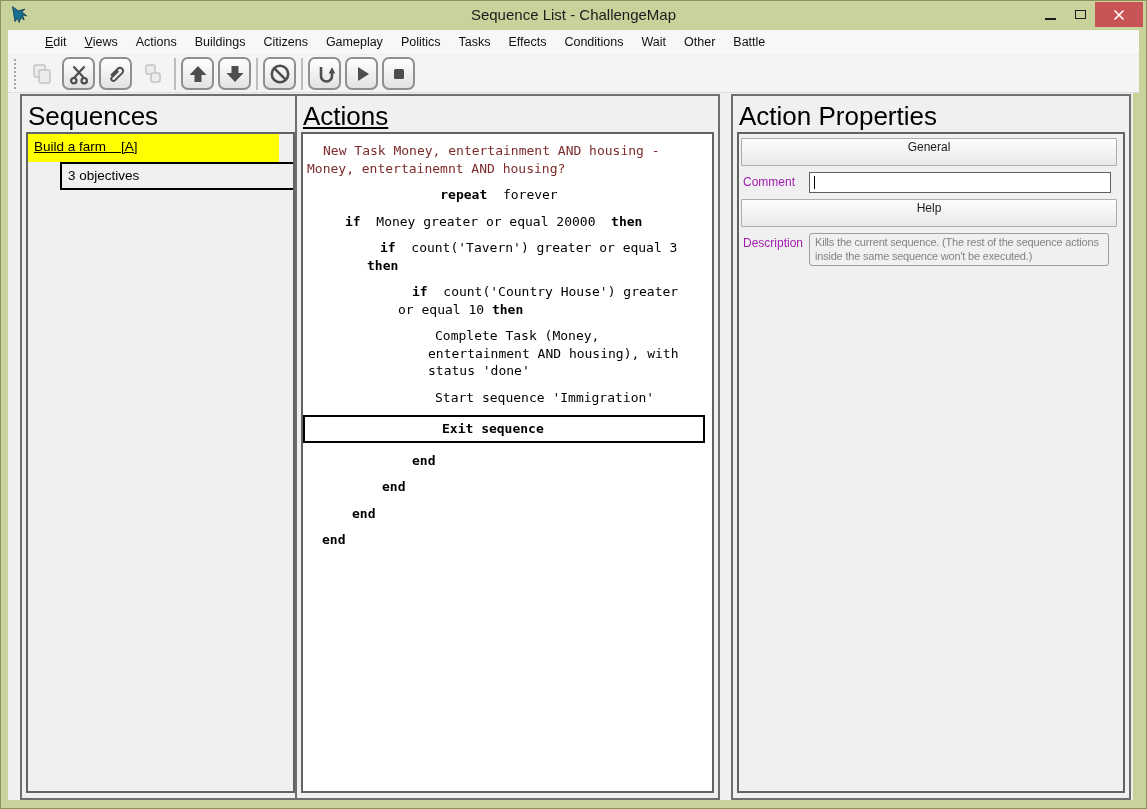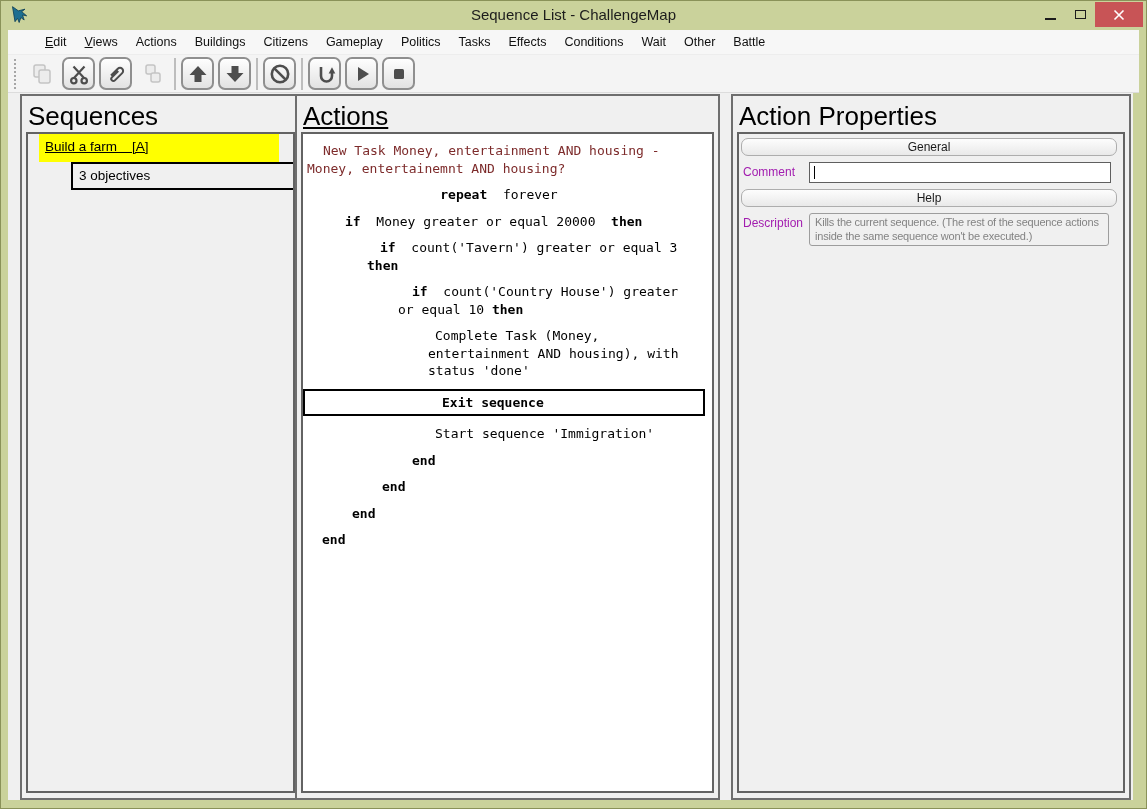--- a/index.html
+++ b/index.html
@@ -41,38 +41,38 @@
   .content { position:absolute; top:93px; left:8px; right:14px; bottom:9px; background:#f0f0f0; }
   .panel { position:absolute; top:1px; bottom:0; background:#f0f0f0; border:2px solid #6e6e6e; }
   #panel-sequences { left:12px;     width:281px; }
   #panel-actions   { left:287px; width:425px; }
   #panel-props     { left:723px; width:400px; }
   .panel h1 { margin:5px 0 0 6px; font-size:26px; font-weight:400; color:#000; }
   .panel h1.underlined { text-decoration:underline; }
   .innerbox { position:absolute; left:4px; right:4px; top:36px; bottom:5px; border:2px solid #636363; }
 
   
-  .listbox { background:#f0f0f0; overflow:hidden;padding-left:11px; }
+  .listbox { background:#f0f0f0; overflow:hidden; }
   .seq-row { height:28px; line-height:26px; padding:0 4px 0 6px; font-size:13.5px; color:#000;
              white-space:pre; }
   .seq-row.highlight { background:#ffff00; text-decoration:underline; width:calc(100% - 14px); }
   .seq-row.selected  { border:2px solid #000; line-height:23px; width:calc(100% - 14px);margin-left:32px; }
 
   
   .codebox { background:#ffffff; overflow:hidden; padding-top:8px; }
   .action-row { font-family:"DejaVu Sans Mono",monospace; font-size:13px; line-height:17.5px;
                 color:#000; margin-bottom:9px; white-space:pre-wrap; width:392px; }
   .action-row .b { font-weight:bold; }
   .action-row.maroon { color:#7d2b2b; }
   .action-row.selected { border:2px solid #000; width:402px; padding-top:3px; padding-bottom:3px; }
 
   
   .propsbox { background:#f0f0f0; padding-top:4px; overflow:hidden; }
-  .groupbar { height:18px; line-height:16px; margin:0 6px 0 2px; text-align:center; font-size:12px;
-              color:#1a1a1a; border:1px solid #adadad; border-radius:7px;
+  .groupbar { height:28px; line-height:16px; margin:0 6px 0 2px; text-align:center; font-size:12px;
+              color:#1a1a1a; border:1px solid #adadad; border-radius:1px;
               background:linear-gradient(#fdfdfd,#e9e9e9); }
   .field-row { display:flex; align-items:flex-start; margin:6px 2px; }
   .field-row label { font-size:12px; width:68px; flex:none; padding:3px 0 0 2px; color:#a21caf; }
   .input-wrap { flex:1; margin-right:10px; position:relative; height:21px;
                 border:1px solid #5f5f5f; background:#fff; }
   .input-wrap::after { content:""; position:absolute; left:4px; top:3px; width:1px; height:13px;
                        background:#000; }
   .input-wrap input { width:100%; height:100%; border:none; background:transparent; padding:0 6px;
                       font:13px "Liberation Sans",sans-serif; outline:none; }
   .descbox { flex:1; margin-right:12px; border:1px solid #9d9d9d; border-radius:3px;
@@ -221,22 +221,22 @@
 
     <section class="panel" id="panel-actions">
       <h1 class="underlined">Actions</h1>
       <div class="innerbox codebox" id="action-list">
           <div class="action-row maroon" style="padding-left: 4px; text-indent: 16px;"><span>New Task Money, entertainment AND housing - Money, entertainemnt AND housing?</span></div>
           <div class="action-row" style="text-indent: 0px; text-align: center;"><span class="b">repeat</span><span>  forever</span></div>
           <div class="action-row" style="padding-left: 29px; text-indent: 13px;"><span class="b">if</span><span>  Money greater or equal 20000  </span><span class="b">then</span></div>
           <div class="action-row" style="padding-left: 64px; text-indent: 13px;"><span class="b">if</span><span>  count('Tavern') greater or equal 3 </span><span class="b">then</span></div>
           <div class="action-row" style="padding-left: 95px; text-indent: 14px;"><span class="b">if</span><span>  count('Country House') greater or equal 10 </span><span class="b">then</span></div>
           <div class="action-row" style="padding-left: 125px; text-indent: 7px;"><span>Complete Task (Money, entertainment AND housing), with status 'done'</span></div>
+          <div class="action-row" style="padding-left: 125px; text-indent: 7px;"><span>Start sequence 'Immigration'</span></div>
           <div class="action-row selected" style="padding-left: 137px; text-indent: 0px;"><span class="b">Exit sequence</span></div>
-          <div class="action-row" style="padding-left: 125px; text-indent: 7px;"><span>Start sequence 'Immigration'</span></div>
           <div class="action-row" style="padding-left: 109px; text-indent: 0px;"><span class="b">end</span></div>
           <div class="action-row" style="padding-left: 79px; text-indent: 0px;"><span class="b">end</span></div>
           <div class="action-row" style="padding-left: 49px; text-indent: 0px;"><span class="b">end</span></div>
           <div class="action-row" style="padding-left: 19px; text-indent: 0px;"><span class="b">end</span></div>
         </div>
     </section>
 
     <section class="panel" id="panel-props">
       <h1>Action Properties</h1>
       <div class="innerbox propsbox">

